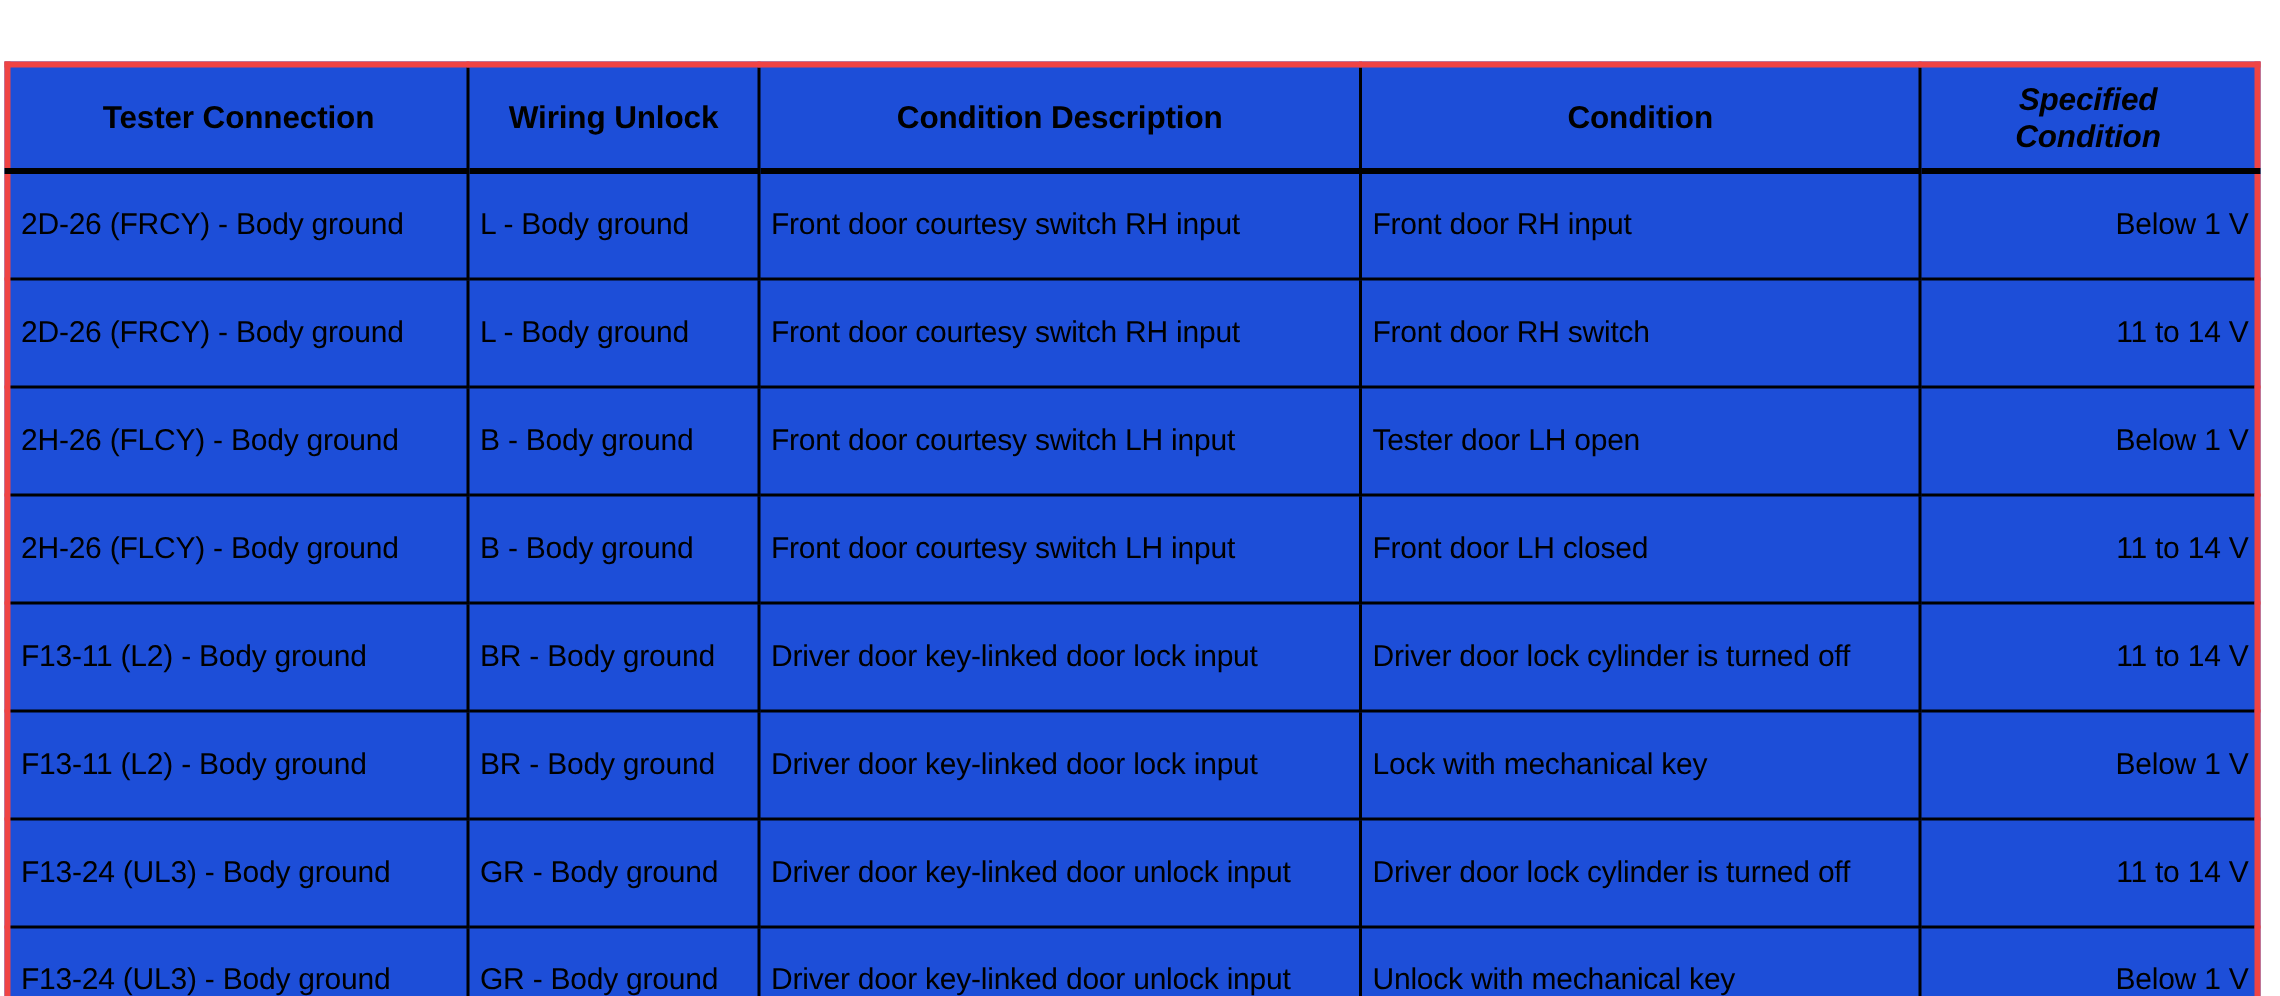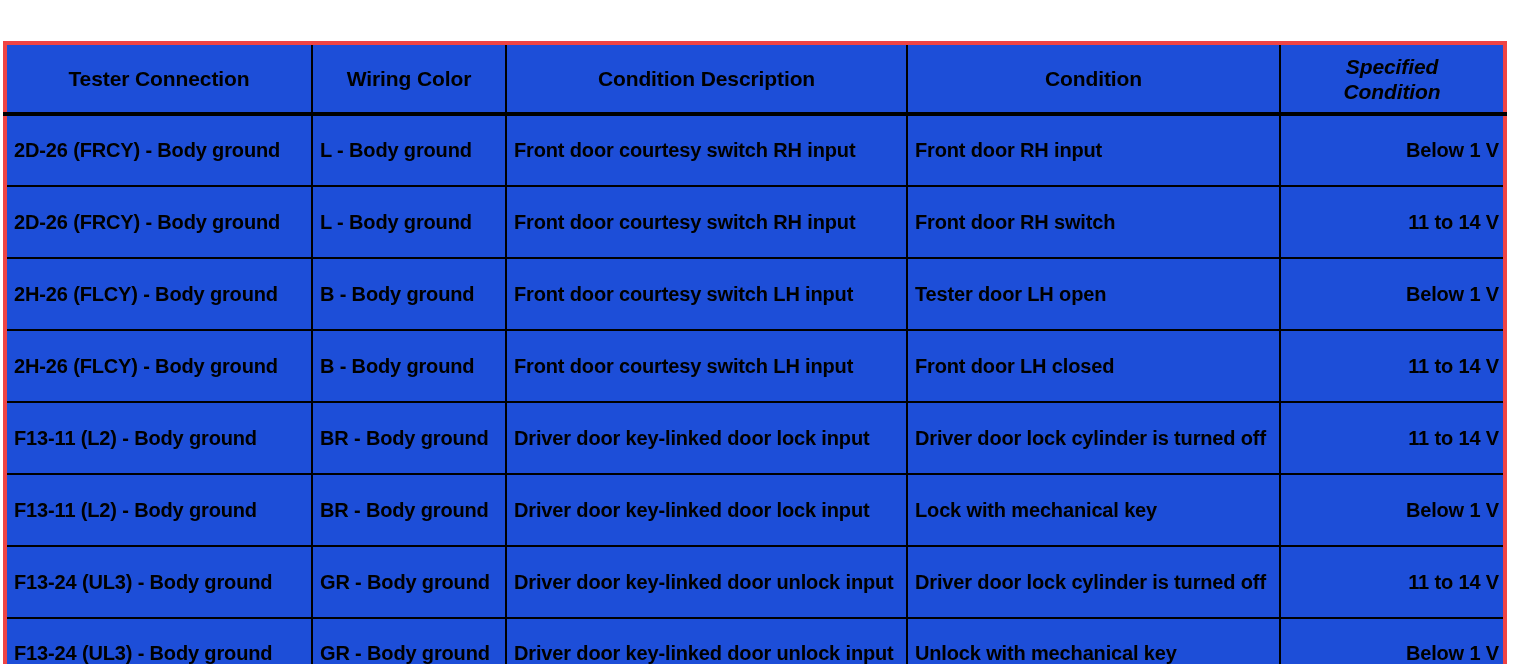--- a/index.html
+++ b/index.html
@@ -56,21 +56,21 @@
     font-stretch: condensed;
   }
   thead th:last-child { border-right: none; font-style: italic; }
 
   tbody td {
     height: 72px;
     border-right: 2px solid #000000;
     border-bottom: 2px solid #000000;
     text-align: left;
     vertical-align: middle;
-    font-weight: bold;
+    font-weight: normal;
     font-size: 20px;
     line-height: 27px;
     letter-spacing: -0.15px;
     padding: 0 4px 0 7px;
     box-sizing: border-box;
     word-wrap: break-word;
     overflow-wrap: break-word;
   }
   tbody td:last-child { border-right: none; text-align: right; }
   tbody tr:last-child td { border-bottom: none; }
@@ -87,21 +87,21 @@
     <colgroup>
       <col class="c1">
         <col class="c2">
         <col class="c3">
         <col class="c4">
         <col class="c5">
     </colgroup>
     <thead>
       <tr>
           <th>Tester Connection</th>
-          <th>Wiring Color</th>
+          <th>Wiring Unlock</th>
           <th>Condition Description</th>
           <th>Condition</th>
           <th>Specified<br>Condition</th>
         </tr>
     </thead>
     <tbody>
         <tr>
           <td>
             <span class="cell-text">2D-26 (FRCY) - Body ground</span>
           </td>

